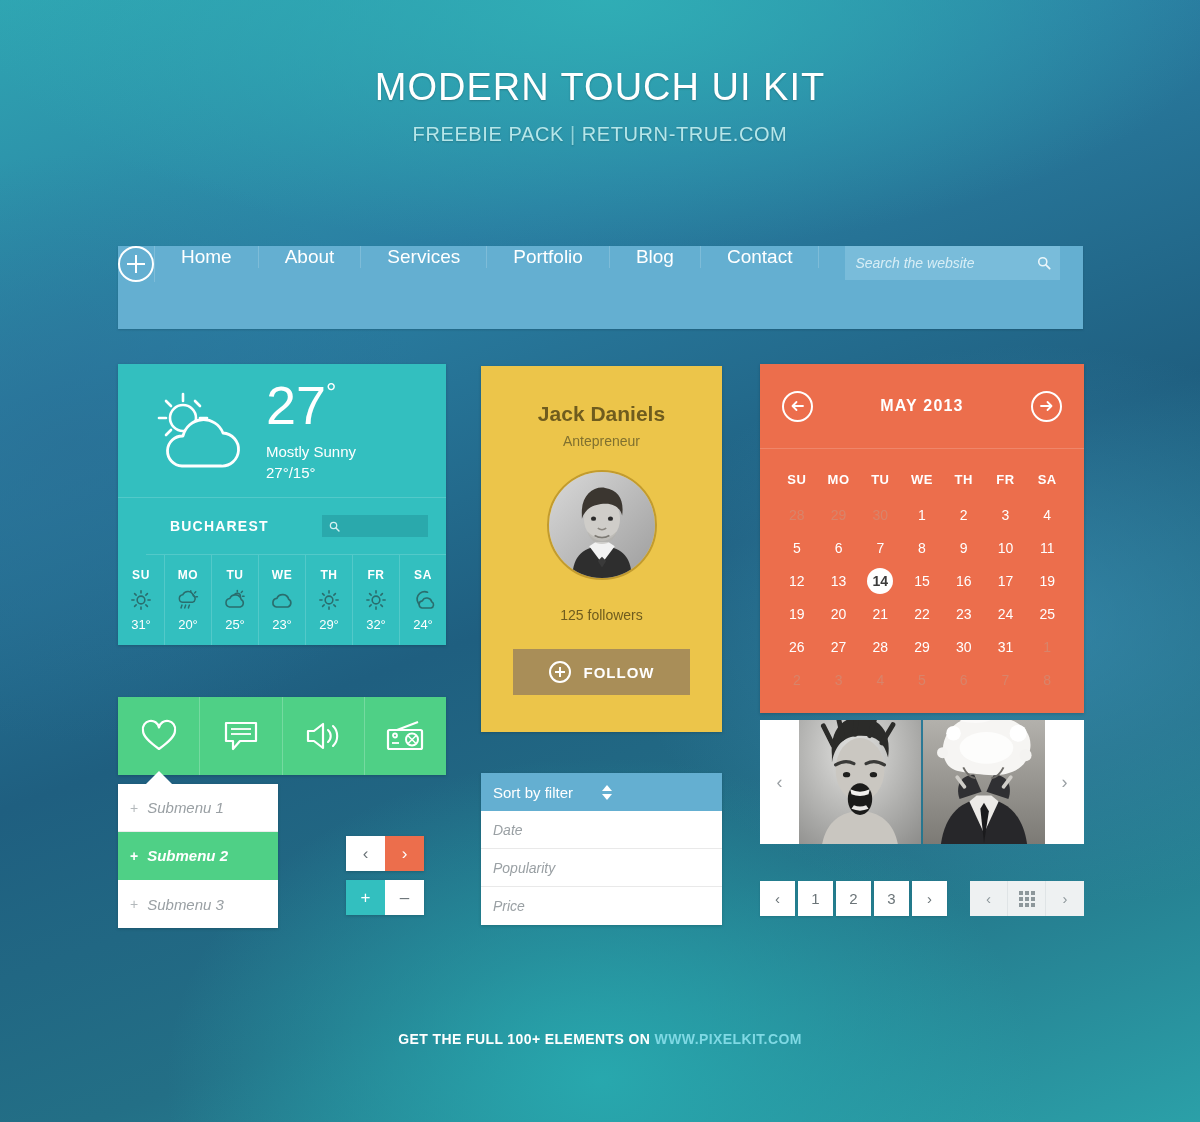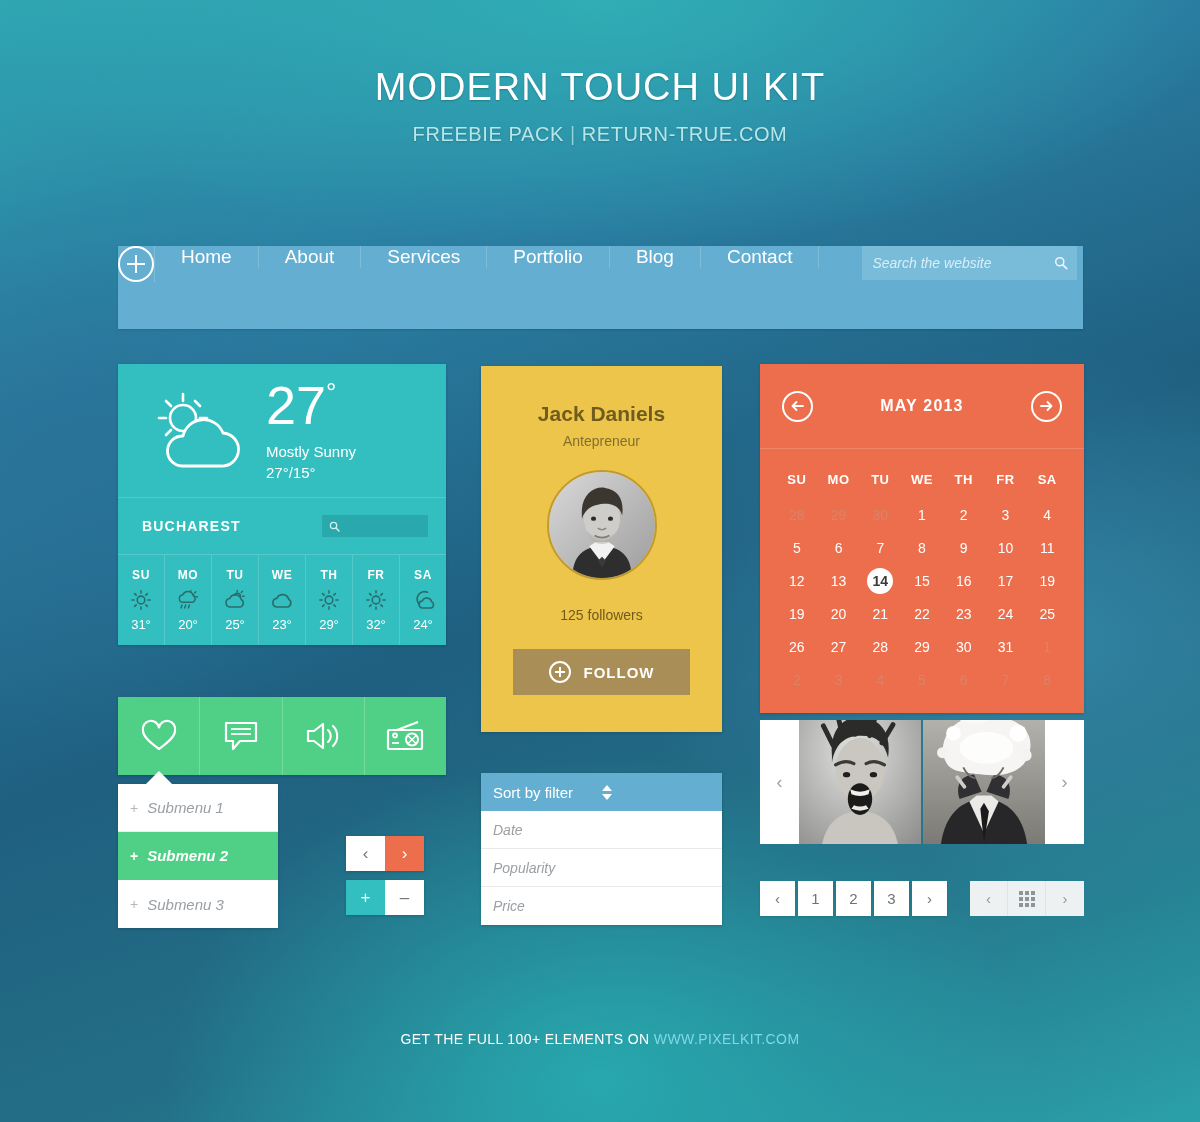--- a/index.html
+++ b/index.html
@@ -50,21 +50,21 @@
   .plus-circle::before, .plus-circle::after {
     content: ""; position: absolute; background: #ffffff;
   }
   .plus-circle::before { left: 50%; top: 7px; width: 2px; height: 18px; margin-left: -1px; }
   .plus-circle::after { top: 50%; left: 7px; height: 2px; width: 18px; margin-top: -1px; }
   .nav-search-cell {
     flex: 1; display: flex; align-items: center; justify-content: center; border-right: none;
   }
   .nav-search {
     width: 215px; height: 34px; background: #79bcda; display: flex; align-items: center;
-    padding: 0 10px; cursor: text; margin-left: 17px;
+    padding: 0 10px; cursor: text;
   }
   .nav-search input {
     flex: 1; border: none; outline: none; background: transparent;
     color: #e3f2f8; font-size: 14px; font-style: italic;
     font-family: "Liberation Sans", sans-serif;
   }
   .nav-search input::placeholder { color: #d8eef6; font-style: italic; }
   .mag { width: 14px; height: 14px; flex: none; }
 
   
@@ -73,21 +73,21 @@
   
   .weather { left: 118px; top: 364px; width: 328px; background: #33bfbf; }
   .w-top { height: 134px; display: flex; align-items: center; padding: 0 18px 0 24px;
            border-bottom: 1px solid rgba(255,255,255,0.16); }
   .w-icon { width: 120px; flex: none; }
   .w-readout { flex: 1; padding-left: 4px; }
   .w-temp { font-size: 54px; color: #ffffff; font-weight: 300; line-height: 1; position: relative; display: inline-block; }
   .w-deg { font-size: 26px; vertical-align: top; line-height: 1.1; }
   .w-desc { color: #ffffff; font-size: 15px; margin-top: 10px; line-height: 1.35; }
   .w-mid { height: 57px; display: flex; align-items: center; padding: 0 18px 0 24px;
-           border-bottom: 1px solid rgba(255,255,255,0.16); }
+           border-bottom: 1px solid rgba(255,255,255,0.16); margin-left: 28px; }
   .w-city { color: #ffffff; font-weight: bold; font-size: 14px; letter-spacing: 1.2px; flex: 1; }
   .w-search { width: 106px; height: 22px; background: #2aa9ac; display: flex; align-items: center; padding: 0 7px; cursor: text; }
   .w-search .mag { width: 11px; height: 11px; }
   .w-days { display: flex; height: 90px; }
   .w-day { flex: 1; border-right: 1px solid rgba(255,255,255,0.16);
            display: flex; flex-direction: column; align-items: center; justify-content: center;
            cursor: pointer; }
   .w-day:last-child { border-right: none; }
   .w-dname { color: #ffffff; font-size: 12px; font-weight: bold; letter-spacing: 0.6px; }
   .w-dicon { margin: 7px 0 6px; height: 22px; display:flex; align-items:center; }
@@ -186,21 +186,21 @@
   .pager2 { left: 970px; top: 881px; display: flex; box-shadow: none; background: transparent; }
   .pg2 { width: 38px; height: 35px; background: #eef1f2; display: flex; align-items: center;
          justify-content: center; color: #8d979b; font-size: 15px; cursor: pointer;
          border-right: 1px solid #dfe4e6; }
   .pg2:last-child { border-right: none; }
   .griddots { display: grid; grid-template-columns: repeat(3, 4px); grid-template-rows: repeat(3, 4px); gap: 2px; }
   .griddots i { background: #8d979b; display: block; width: 4px; height: 4px; }
 
   
   .footer { position: absolute; left: 0; top: 1031px; width: 1200px; text-align: center;
-            font-size: 14px; font-weight: normal; color: #ffffff; letter-spacing: 0.4px; }
+            font-size: 14px; font-weight: bold; color: #ffffff; letter-spacing: 0.4px; }
   .footer a { color: #7fd9e4; text-decoration: none; }
 
   
   .ph { width: 100%; height: 100%; display: block; }
 </style>
 </head>
 <body>
 
 <div class="header">
   <div class="h-title">MODERN TOUCH UI KIT</div>

